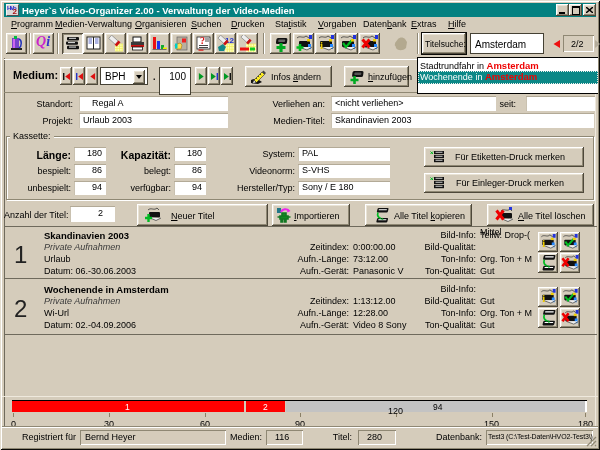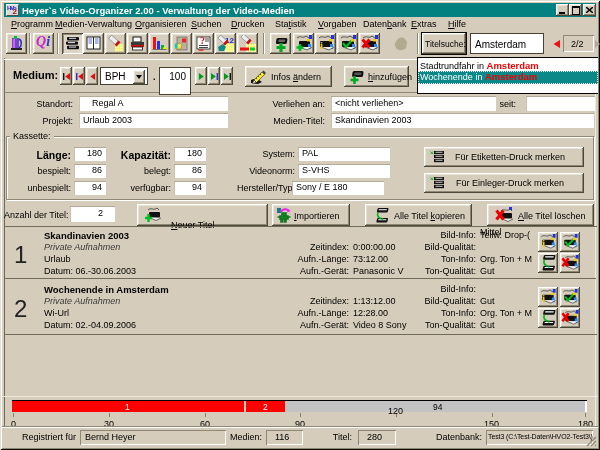--- a/index.html
+++ b/index.html
@@ -342,21 +342,21 @@
   </div>
 <div class="abs txt r" style="left:195px;top:149px;width:100px;">System:</div>
 <div class="abs txt r" style="left:195px;top:166px;width:100px;">Videonorm:</div>
 <div class="abs txt r" style="left:195px;top:183px;width:100px;">Hersteller/Typ:</div>
 <div class="abs fld" style="left:298px;top:147px;width:92px;height:14px;">
     <div class="abs txt" style="left:4px;top:1px;">PAL</div>
   </div>
 <div class="abs fld" style="left:298px;top:164px;width:92px;height:14px;">
     <div class="abs txt" style="left:4px;top:1px;">S-VHS</div>
   </div>
-<div class="abs fld" style="left:292px;top:181px;width:92px;height:14px;">
+<div class="abs fld" style="left:298px;top:181px;width:92px;height:14px;">
     <div class="abs txt" style="left:4px;top:1px;">Sony / E 180</div>
   </div>
 <div class="abs btn" style="left:424px;top:147px;width:160px;height:20px;">
  <svg class="ic" style="left:6px;top:3px;" width="15" height="14" viewBox="0 0 15 14">
   <rect x="4" y="1" width="10" height="3.2" fill="#111"></rect>
       <rect x="5.5" y="1.8" width="7" height="0.8" fill="#fff"></rect>
   <rect x="4" y="5" width="10" height="3.2" fill="#111"></rect>
       <rect x="5.5" y="5.8" width="7" height="0.8" fill="#fff"></rect>
   <rect x="4" y="9" width="10" height="3.2" fill="#111"></rect>
       <rect x="5.5" y="9.8" width="7" height="0.8" fill="#fff"></rect>
@@ -381,21 +381,21 @@
 <div class="abs fld" style="left:70px;top:206px;width:45px;height:16px;">
     <div class="abs txt r" style="right:12px;top:2px;">2</div>
   </div>
 <div class="abs btn" style="left:137px;top:204px;width:131px;height:22px;">
  <svg class="ic" style="left:7px;top:3px;" width="18" height="17" viewBox="0 0 18 17">
   <path d="M4 3 C7 0 10 4 13 1 l2 2" stroke="#333" stroke-width="0.8" fill="none"></path>
   <rect x="5" y="5" width="11" height="5.5" rx="1" fill="#111"></rect>
   <path d="M5 10.5 l7 3 5-2.5" fill="#eee" stroke="#333" stroke-width="0.7"></path>
   <path d="M4.5 7 v8 M1 11 h7" stroke="#00bb22" stroke-width="2.4"></path>
     </svg>
- <div class="abs txt" style="left:34px;top:7px;margin-top:9px;"><u>N</u>euer Titel</div>
+ <div class="abs txt" style="left:34px;top:7px;"><u>N</u>euer Titel</div>
 </div>
 <div class="abs btn" style="left:272px;top:204px;width:78px;height:22px;">
  <svg class="ic" style="left:4px;top:2px;" width="17" height="18" viewBox="0 0 17 18">
   <rect x="1" y="2" width="4" height="5" fill="#227788"></rect>
   <path d="M5 6 a4.5 4 0 0 1 8-1" stroke="#ee22ee" stroke-width="2" fill="none"></path>
   <path d="M12 3 l2.5 2 -3.5 1.5z" fill="#ee22ee"></path>
   <path d="M4 10 h8 v3 h-2 v3 h-1.5 v-3 h-2 v3 H5 v-3 H4z M6 7 h4 v3 h-4z M1.5 11 H4 M12 11 h2.5" stroke="#117722" stroke-width="1.6" fill="#118822"></path>
     </svg>
  <div class="abs txt" style="left:22px;top:7px;"><u>I</u>mportieren</div>
 </div>

